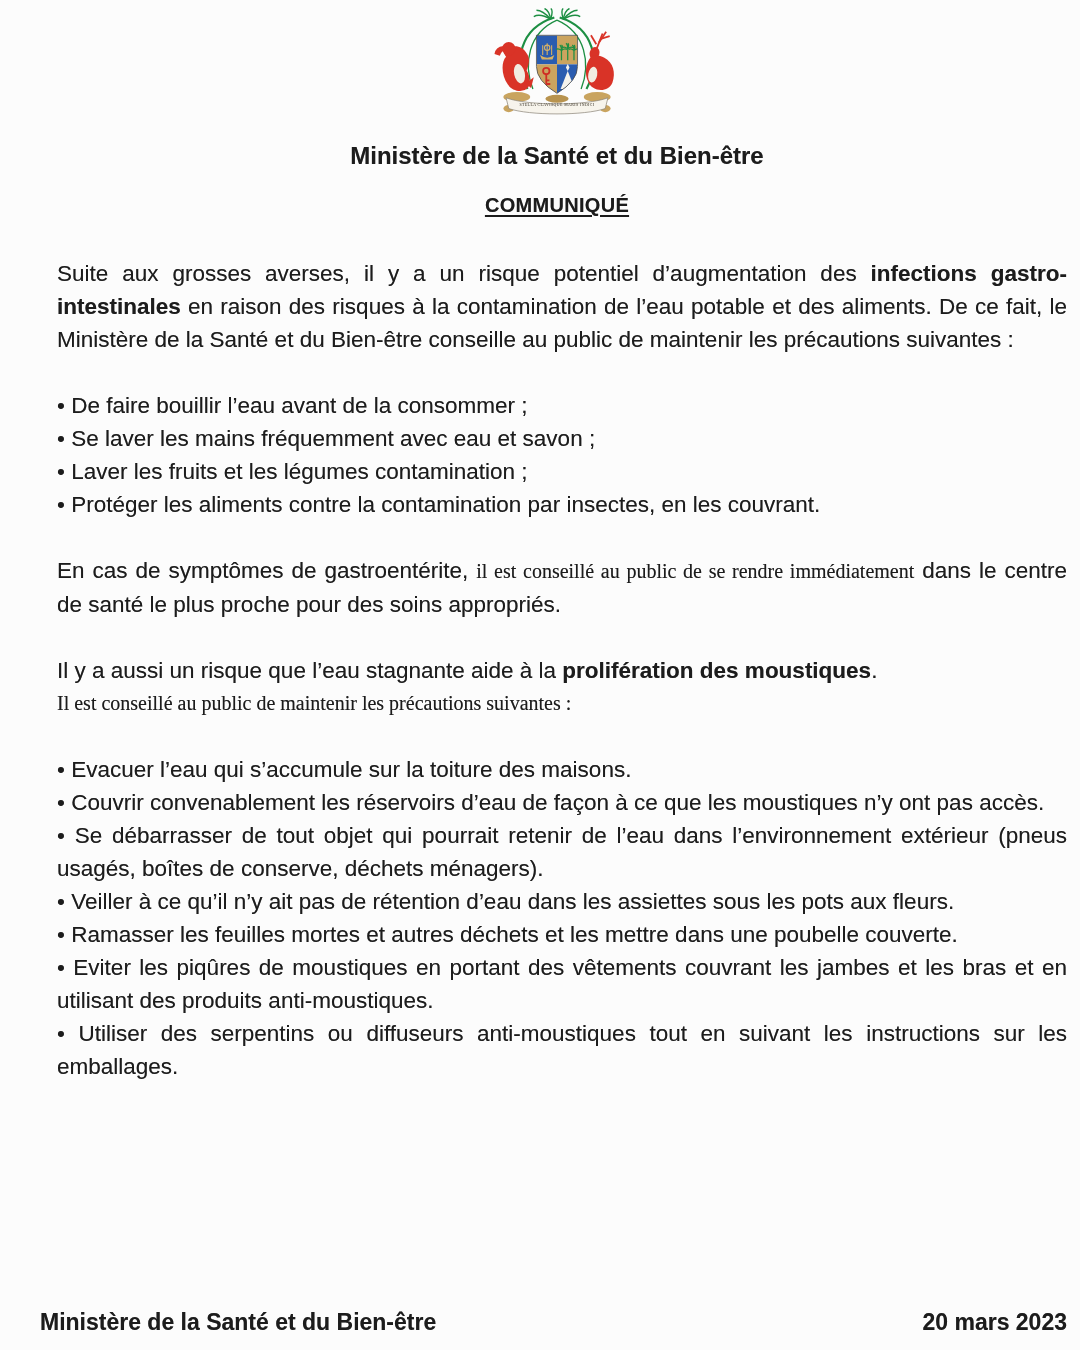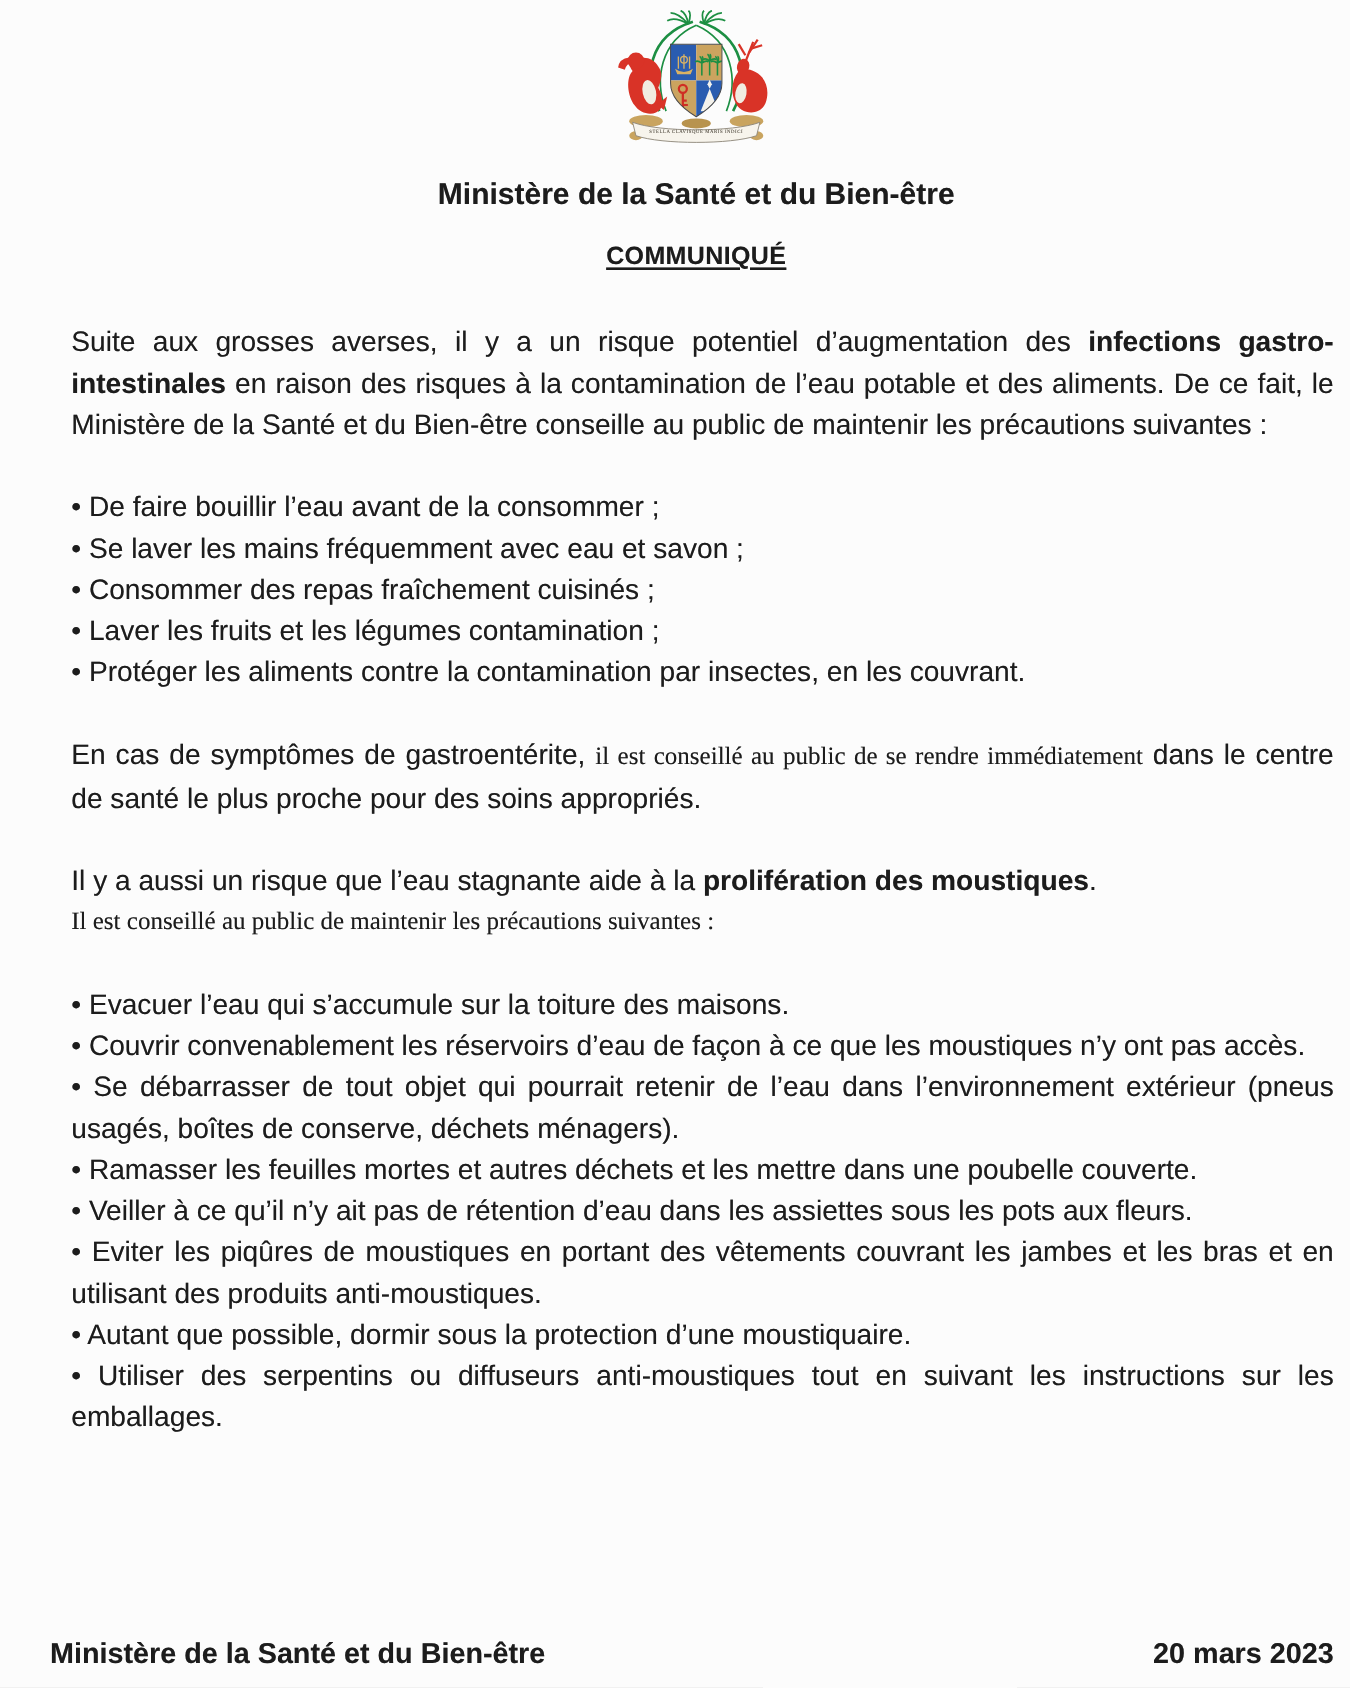--- a/index.html
+++ b/index.html
@@ -149,40 +149,38 @@
   <div class="ministry-title">Ministère de la Santé et du Bien-être</div>
   <div class="communique-title">COMMUNIQUÉ</div>
 
   <div class="body">
 
     <p class="para justify intro-block"><span>Suite aux grosses averses, il y a un risque potentiel d’augmentation des </span><span class="b">infections gastro-intestinales</span><span> en raison des risques à la contamination de l’eau potable et des aliments. De ce fait, le Ministère de la Santé et du Bien-être conseille au public de maintenir les précautions suivantes :</span></p>
 
     <div class="list-block">
       <p class="li">• De faire bouillir l’eau avant de la consommer ;</p>
       <p class="li">• Se laver les mains fréquemment avec eau et savon ;</p>
-      <p class="li">• Consommer des repas fraîchement cuisinés ;</p>
       <p class="li">• Laver les fruits et les légumes contamination ;</p>
       <p class="li">• Protéger les aliments contre la contamination par insectes, en les couvrant.</p>
     </div>
 
     <p class="para justify para-block"><span>En cas de symptômes de gastroentérite, </span><span class="serif">il est conseillé au public de se rendre immédiatement</span><span> dans le centre de santé le plus proche pour des soins appropriés.</span></p>
 
     <div class="para-block">
       <p class="line"><span>Il y a aussi un risque que l’eau stagnante aide à la </span><span class="b">prolifération des moustiques</span><span>.</span></p>
       <p class="line serif">Il est conseillé au public de maintenir les précautions suivantes :</p>
     </div>
 
     <div class="list-block">
       <p class="li">• Evacuer l’eau qui s’accumule sur la toiture des maisons.</p>
       <p class="li">• Couvrir convenablement les réservoirs d’eau de façon à ce que les moustiques n’y ont pas accès.</p>
       <p class="li">• Se débarrasser de tout objet qui pourrait retenir de l’eau dans l’environnement extérieur (pneus usagés, boîtes de conserve, déchets ménagers).</p>
+      <p class="li">• Veiller à ce qu’il n’y ait pas de rétention d’eau dans les assiettes sous les pots aux fleurs.</p>
       <p class="li">• Ramasser les feuilles mortes et autres déchets et les mettre dans une poubelle couverte.</p>
-      <p class="li">• Veiller à ce qu’il n’y ait pas de rétention d’eau dans les assiettes sous les pots aux fleurs.</p>
       <p class="li">• Eviter les piqûres de moustiques en portant des vêtements couvrant les jambes et les bras et en utilisant des produits anti-moustiques.</p>
-      <p class="li">• Autant que possible, dormir sous la protection d’une moustiquaire.</p>
       <p class="li">• Utiliser des serpentins ou diffuseurs anti-moustiques tout en suivant les instructions sur les emballages.</p>
     </div>
 
   </div>
 
   <div class="footer">
     <span>Ministère de la Santé et du Bien-être</span>
     <span>20 mars 2023</span>
   </div>
 

